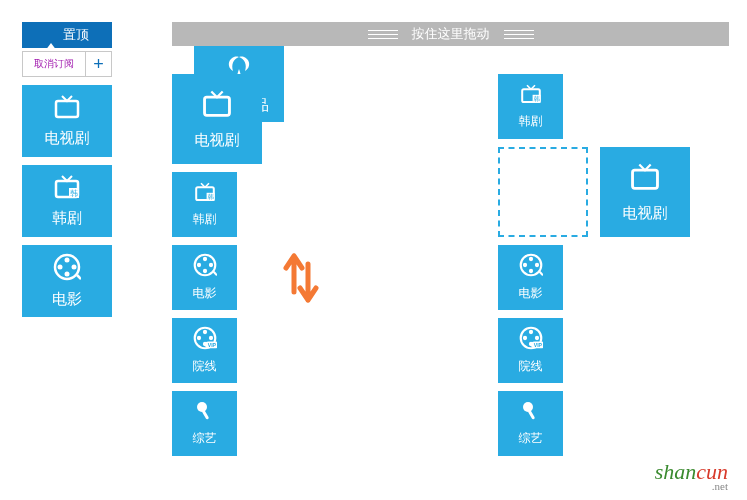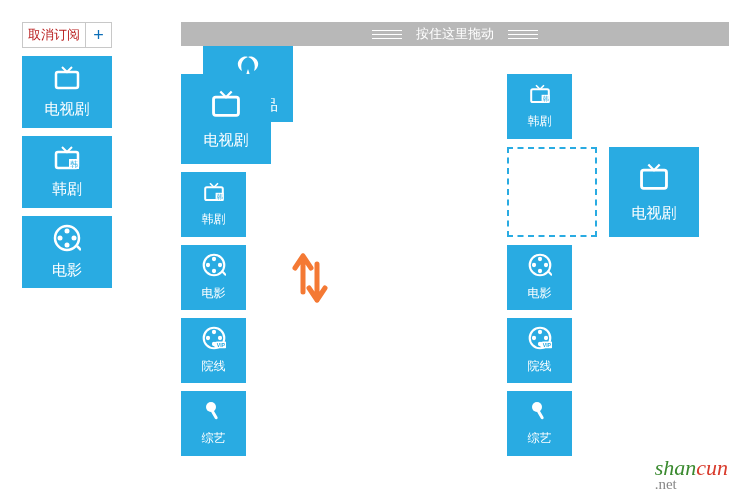--- a/index.html
+++ b/index.html
@@ -4,60 +4,64 @@
 <style>
 *{margin:0;padding:0;box-sizing:border-box}
 body{width:747px;height:500px;background:#fff;font-family:Arial,"Microsoft YaHei",sans-serif;position:relative;overflow:hidden}
 .sidebar{position:absolute;left:22px;top:22px;width:90px}
 .side-tile{width:90px;background:#29abe2;color:#fff;display:flex;flex-direction:column;align-items:center;justify-content:center;padding:10px 0;margin-bottom:8px}
 .side-tile.main{height:78px}
 .side-tile .ico{margin-bottom:5px}
 .side-label{font-size:15px;color:#fff}
 .pin-btn{width:90px;height:26px;background:#0d6fb8;color:#fff;display:flex;align-items:center;justify-content:center;font-size:13px;margin-bottom:3px;gap:6px}
 .unsub-row{width:90px;height:26px;display:flex;margin-bottom:8px}
-.unsub-btn{flex:1;border:1px solid #c8c8c8;background:#fff;color:#b91c1c;font-size:13px;display:flex;align-items:center;justify-content:center}
+.unsub-btn{flex:1;border:1px solid #c8c8c8;background:#fff;color:#a21caf;font-size:10px;display:flex;align-items:center;justify-content:center}
 .add-btn{width:26px;border:1px solid #c8c8c8;border-left:none;background:#fff;color:#0d6fb8;font-size:18px;display:flex;align-items:center;justify-content:center}
 .side-tile.nav{height:72px}
-.main{position:absolute;left:181px;top:22px;right:18px}
+.main{position:absolute;left:172px;top:22px;right:18px}
 .drag-bar{height:24px;background:#b8b8b8;display:flex;align-items:center;justify-content:center;gap:14px;color:#fff;font-size:13px;margin-bottom:28px}
 .bar-lines{display:inline-flex;flex-direction:column;gap:3px}
 .bar-lines span{display:block;width:30px;height:1px;background:#fff}
 .cols{display:flex;align-items:flex-start;gap:18px}
 .col{display:flex;flex-direction:column;gap:8px}
 .tile-lg{width:90px;height:90px;background:#29abe2;color:#fff;display:flex;flex-direction:column;align-items:center;justify-content:center}
 .tile-lg .ico{margin-bottom:8px}
 .tile-lg .lbl{font-size:15px}
 .tile-sm{width:65px;height:65px;background:#29abe2;color:#fff;display:flex;flex-direction:column;align-items:center;justify-content:center}
 .tile-sm .ico{margin-bottom:4px}
 .tile-sm .lbl{font-size:12px}
 .swap-icon{width:40px;align-self:center;margin-top:30px}
 .placeholder{width:90px;height:90px;border:2px dashed #29abe2;background:#fff}
 .col2{margin-left:160px}
 .right-block{display:flex;align-items:flex-start;gap:12px}
 .watermark{position:absolute;right:19px;bottom:8px;font-family:Georgia,serif;font-style:italic;font-size:22px;line-height:1}
 .wm-g{color:#3a8a2f}
 .wm-r{color:#d83a2b}
-.wm-net{display:block;font-size:15px;color:#888;font-style:normal;text-align:left;margin-top:-2px}
+.wm-net{display:block;font-size:11px;color:#888;font-style:normal;text-align:right;margin-top:-2px}
 .pin-arrow{width:0;height:0;border-left:6px solid transparent;border-right:6px solid transparent;border-bottom:8px solid #fff;position:relative}
 .pin-arrow::after{content:"";position:absolute;left:-6px;top:-12px;width:12px;height:2px;background:#fff}
 </style>
 </head>
 <body>
 
 <div class="sidebar">
   <div class="side-tile main">
     <span class="ico">
       <svg width="36" height="36" viewBox="0 0 36 36">
           <path d="M18 6 C12 8 10 14 12 20 C8 18 6 12 10 8 C14 4 18 6 18 6 M18 6 C24 8 26 14 24 20 C28 18 30 12 26 8 C22 4 18 6 18 6 M18 18 C16 24 14 30 18 32 C22 30 20 24 18 18" fill="#fff"></path>
           <circle cx="14" cy="28" r="2" fill="#fff"></circle>
           <circle cx="22" cy="28" r="2" fill="#fff"></circle>
         </svg>
     </span>
     <span class="side-label">原创出品</span>
   </div>
+  <div class="pin-btn">
+    <span><span class="pin-arrow"></span></span>
+    <span>置顶</span>
+  </div>
   <div class="unsub-row">
     <div class="unsub-btn">取消订阅</div>
     <div class="add-btn">+</div>
   </div>
   <div class="side-tile nav">
     <span class="ico"><svg width="30" height="26" viewBox="0 0 30 26">
           <path d="M10 2 L15 7 L20 2" stroke="#fff" stroke-width="2" fill="none"></path>
           <rect x="4" y="7" width="22" height="16" rx="2" fill="none" stroke="#fff" stroke-width="2.5"></rect>
         </svg></span>
     <span class="side-label">电视剧</span>

